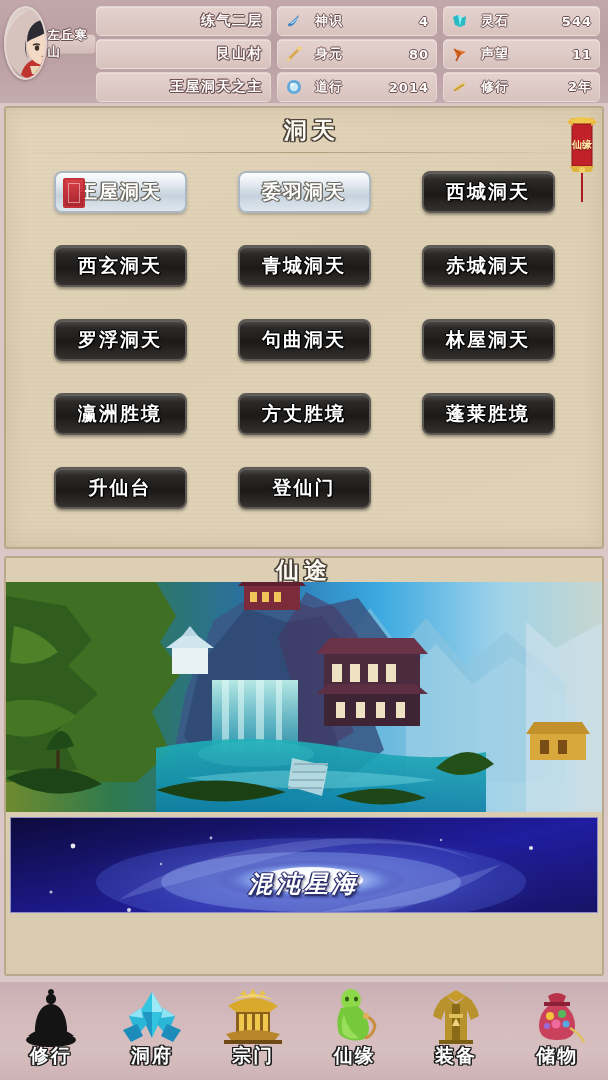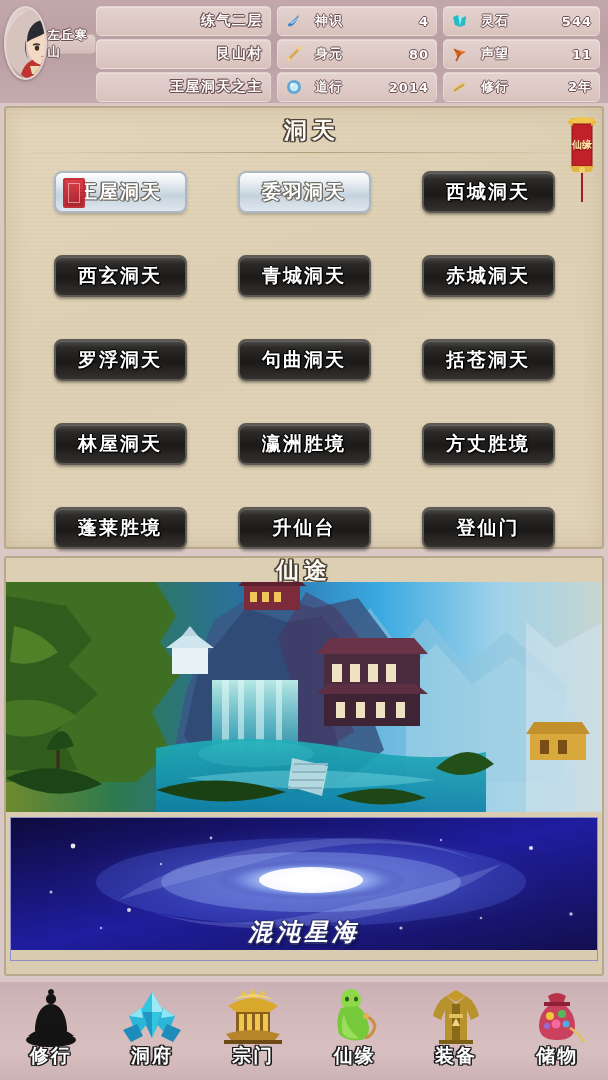--- a/index.html
+++ b/index.html
@@ -90,21 +90,21 @@
     text-shadow:-1.4px 0 #4b4238,1.4px 0 #4b4238,0 -1.4px #4b4238,0 1.4px #4b4238,
                 1.4px 1.4px #4b4238,-1.4px 1.4px #4b4238,1.4px -1.4px #4b4238,-1.4px -1.4px #4b4238;
     padding-left:16px;
   }
   .panel-div {
     height:1px; margin:0 8px;
     background:linear-gradient(90deg,rgba(175,155,120,0),rgba(160,138,100,.75),rgba(175,155,120,0));
   }
   .grid {
     display:grid; grid-template-columns:repeat(3,1fr);
-    row-gap:42px; padding:18px 22px 0 22px;
+    row-gap:32px; padding:18px 22px 0 22px;
     justify-items:center;
   }
   .gbtn {
     position:relative;
     width:133px; height:42px; border-radius:8px;
     display:flex; align-items:center; justify-content:center;
     font-size:19px; font-weight:bold; letter-spacing:2px;
     cursor:pointer; user-select:none;
   }
   .gbtn.dark {
@@ -157,21 +157,21 @@
     height:24px; display:flex; align-items:center; justify-content:center;
     font-size:23px; font-weight:bold; color:#fdfaf3; letter-spacing:5px;
     text-shadow:-1.4px 0 #4b4238,1.4px 0 #4b4238,0 -1.4px #4b4238,0 1.4px #4b4238,
                 1.4px 1.4px #4b4238,-1.4px 1.4px #4b4238,1.4px -1.4px #4b4238,-1.4px -1.4px #4b4238;
   }
   .scene {
     position:relative; width:100%; height:230px; overflow:hidden;
     cursor:pointer;
   }
   .galaxy-wrap {
-    position:relative; margin:5px 4px 4px 4px; height:144px;
+    position:relative; margin:5px 4px 4px 4px; height:96px;
     border:1px solid #8e8fc8; overflow:hidden; cursor:pointer;
   }
   .galaxy-label {
     position:absolute; left:0; bottom:12px; width:100%;
     text-align:center; font-size:24px; font-weight:bold; color:#ffffff;
     letter-spacing:4px; font-style:italic;
     text-shadow:-1.5px 0 #2b2f6e,1.5px 0 #2b2f6e,0 -1.5px #2b2f6e,0 1.5px #2b2f6e,
                 2px 2px 3px rgba(10,10,50,.9);
   }
 
@@ -347,23 +347,20 @@
       </div>
       <div class="gbtn dark">
         <span>赤城洞天</span>
       </div>
 
       <div class="gbtn dark">
         <span>罗浮洞天</span>
       </div>
       <div class="gbtn dark">
         <span>句曲洞天</span>
-      </div>
-      <div class="gbtn dark">
-        <span>括苍洞天</span>
       </div>
 
       <div class="gbtn dark">
         <span>林屋洞天</span>
       </div>
       <div class="gbtn dark">
         <span>瀛洲胜境</span>
       </div>
       <div class="gbtn dark">
         <span>方丈胜境</span>

